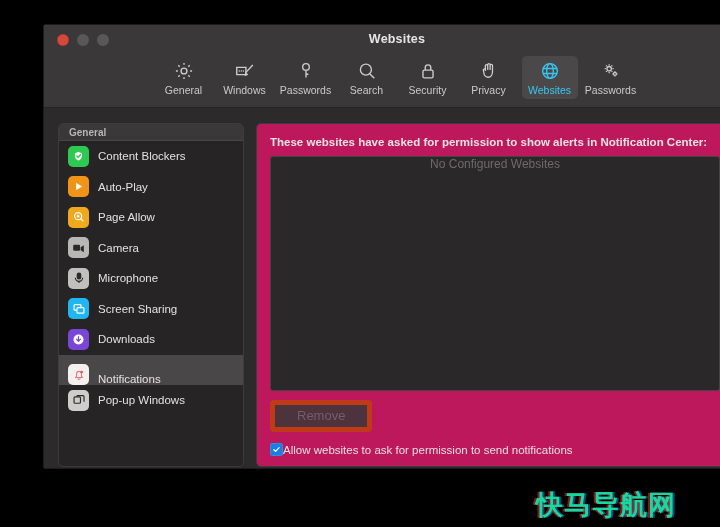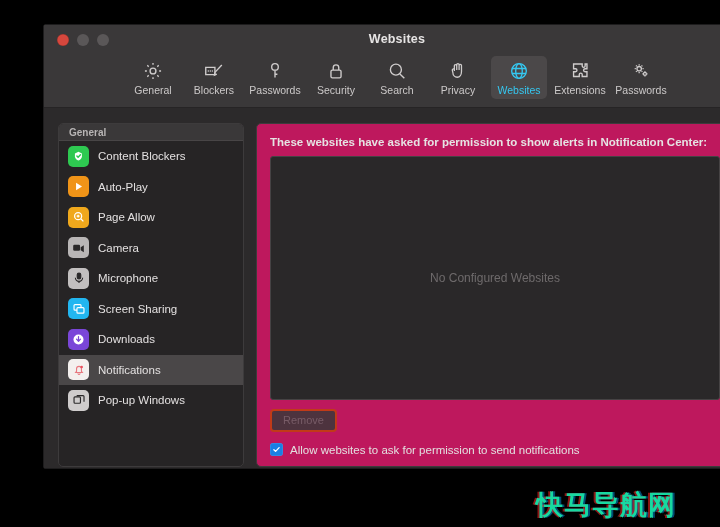--- a/index.html
+++ b/index.html
@@ -82,21 +82,21 @@
     display: flex; align-items: center;
     padding-left: 10px;
   }
   .sb-header span { font-size: 10px; color: #b8b5b5; font-weight: bold; }
   .sb-list { padding: 0; }
   .sb-row {
     height: 30.5px;
     display: flex; align-items: center;
     padding-left: 9px; gap: 9px;
   }
-  .sb-row.selected { background: #4a4748; }
+  .sb-row.selected { background: #4a4748; align-items: flex-end; }
   .sb-ico { width: 21px; height: 21px; border-radius: 5px; flex: none;
             display: flex; align-items: center; justify-content: center; }
   .sb-ico svg { display: block; }
   .sb-label { font-size: 11.5px; color: #e3e0e0; white-space: nowrap; }
 
   
   .main {
     flex: 1;
     background: #be185d;
     border: 1px solid #3d3b3c;
@@ -106,35 +106,35 @@
   }
   .main-prompt {
     font-size: 11.5px; color: #e6e3e3; font-weight: bold;
     margin-bottom: 8px; white-space: nowrap;
   }
   .listbox {
     flex: 1;
     background: #2a2829;
     border: 1px solid #464344;
     border-radius: 3px;
-    display: flex; align-items: center; justify-content: center;
+    display: flex; align-items: flex-start; justify-content: center;
   }
   .empty-msg { font-size: 12px; color: #6e6a6b; }
   .btn-row { margin-top: 9px; }
   .btn-remove {
     display: inline-block;
-    padding: 3px 11px 4px;
-    font-size: 11px;
+    padding: 3px 22px 4px;
+    font-size: 13px;
     color: #6c6869;
     background: #3a3839;
-    border: 2px solid #c2410c;
+    border: 5px solid #c2410c;
     border-radius: 4px;
     opacity: .85;
   }
-  .check-row { margin-top: 11px; display: flex; align-items: center; gap: 7px; }
+  .check-row { margin-top: 11px; display: flex; align-items: center; gap: 0; }
   .cbox {
     width: 13px; height: 13px; border-radius: 3px;
     background: #1a7fe3; flex: none;
     display: flex; align-items: center; justify-content: center;
     box-shadow: inset 0 0 0 .5px rgba(255,255,255,.18);
   }
   .cbox svg { display: block; }
   .check-label { font-size: 11.5px; color: #e3e0e0; }
 
   
@@ -190,51 +190,51 @@
         <span class="tb-ico">
           <svg width="22" height="22" viewBox="0 0 24 24" fill="none" stroke="#cfcccc" stroke-width="1.5">
             <path d="M3 8h10v8H3z"></path>
             <circle cx="5.8" cy="12" r=".8" fill="#cfcccc" stroke="none"></circle>
             <circle cx="8" cy="12" r=".8" fill="#cfcccc" stroke="none"></circle>
             <circle cx="10.2" cy="12" r=".8" fill="#cfcccc" stroke="none"></circle>
             <path d="M13 13.5L20.5 5.5"></path>
             <path d="M13 13.5l-.5 3 2.6-1"></path>
           </svg>
         </span>
-        <span class="tb-label">Blockers</span>
+        <span class="tb-label">Windows</span>
       </div>
 
       <div class="tb-item">
         <span class="tb-ico">
           <svg width="22" height="22" viewBox="0 0 24 24" fill="none" stroke="#cfcccc" stroke-width="1.5">
             <circle cx="12" cy="7.5" r="3.6"></circle>
             <path d="M12 11.1V19M12 15.5h2.6"></path>
           </svg>
         </span>
         <span class="tb-label">Passwords</span>
       </div>
 
       <div class="tb-item">
         <span class="tb-ico">
           <svg width="22" height="22" viewBox="0 0 24 24" fill="none" stroke="#cfcccc" stroke-width="1.5">
+            <circle cx="10.8" cy="10.5" r="6"></circle>
+            <path d="M15.2 15.2L20 20"></path>
+          </svg>
+        </span>
+        <span class="tb-label">Search</span>
+      </div>
+
+      <div class="tb-item">
+        <span class="tb-ico">
+          <svg width="22" height="22" viewBox="0 0 24 24" fill="none" stroke="#cfcccc" stroke-width="1.5">
             <rect x="6.5" y="11" width="11" height="8.5" rx="1.6"></rect>
             <path d="M9 11V8.3a3 3 0 0 1 6 0V11"></path>
           </svg>
         </span>
         <span class="tb-label">Security</span>
-      </div>
-
-      <div class="tb-item">
-        <span class="tb-ico">
-          <svg width="22" height="22" viewBox="0 0 24 24" fill="none" stroke="#cfcccc" stroke-width="1.5">
-            <circle cx="10.8" cy="10.5" r="6"></circle>
-            <path d="M15.2 15.2L20 20"></path>
-          </svg>
-        </span>
-        <span class="tb-label">Search</span>
       </div>
 
       <div class="tb-item">
         <span class="tb-ico">
           <svg width="22" height="22" viewBox="0 0 24 24" fill="none" stroke="#cfcccc" stroke-width="1.4">
             <path d="M8 12V6.3a1.3 1.3 0 0 1 2.6 0V11M10.6 11V5.2a1.3 1.3 0 0 1 2.6 0V11M13.2 11V6a1.3 1.3 0 0 1 2.6 0v6.6c0 3.4-1.8 6.2-4.6 6.2S6.4 16.4 6.4 13.6l-.6-2.3a1.2 1.2 0 0 1 2.2-.9"></path>
           </svg>
         </span>
         <span class="tb-label">Privacy</span>
       </div>
@@ -243,28 +243,20 @@
         <span class="tb-ico">
           <svg width="22" height="22" viewBox="0 0 24 24" fill="none" stroke="#35c7f0" stroke-width="1.5">
             <circle cx="12" cy="12" r="8"></circle>
             <ellipse cx="12" cy="12" rx="3.6" ry="8"></ellipse>
             <path d="M4.3 9.3h15.4M4.3 14.7h15.4"></path>
           </svg>
         </span>
         <span class="tb-label">Websites</span>
       </div>
 
-      <div class="tb-item">
-        <span class="tb-ico">
-          <svg width="22" height="22" viewBox="0 0 24 24" fill="none" stroke="#cfcccc" stroke-width="1.5">
-            <path d="M9.6 4.4h4.8v2.1a1.6 1.6 0 0 0 3.2 0V4.4h2.0v5.2h-2.1a1.6 1.6 0 0 0 0 3.2h2.1v5.2h-5.2v-2.1a1.6 1.6 0 0 0-3.2 0v2.1H5.0v-5.2h2.1a1.6 1.6 0 0 0 0-3.2H5.0V4.4h4.6z"></path>
-          </svg>
-        </span>
-        <span class="tb-label">Extensions</span>
-      </div>
 
       <div class="tb-item">
         <span class="tb-ico">
           <svg width="22" height="22" viewBox="0 0 24 24" fill="none" stroke="#cfcccc" stroke-width="1.4">
             <circle cx="10" cy="9.5" r="2.4"></circle>
             <path d="M10 4.6v1.3M10 13.1v1.3M14.9 9.5h-1.3M6.4 9.5H5.1M13.5 6l-.9.9M7.4 12.1l-.9.9M13.5 13l-.9-.9M7.4 6.9L6.5 6"></path>
             <circle cx="16.3" cy="15.2" r="1.6"></circle>
             <path d="M16.3 12.4v.7M16.3 17.3v.7M19.1 15.2h-.7M14.2 15.2h-.7"></path>
           </svg>
         </span>

